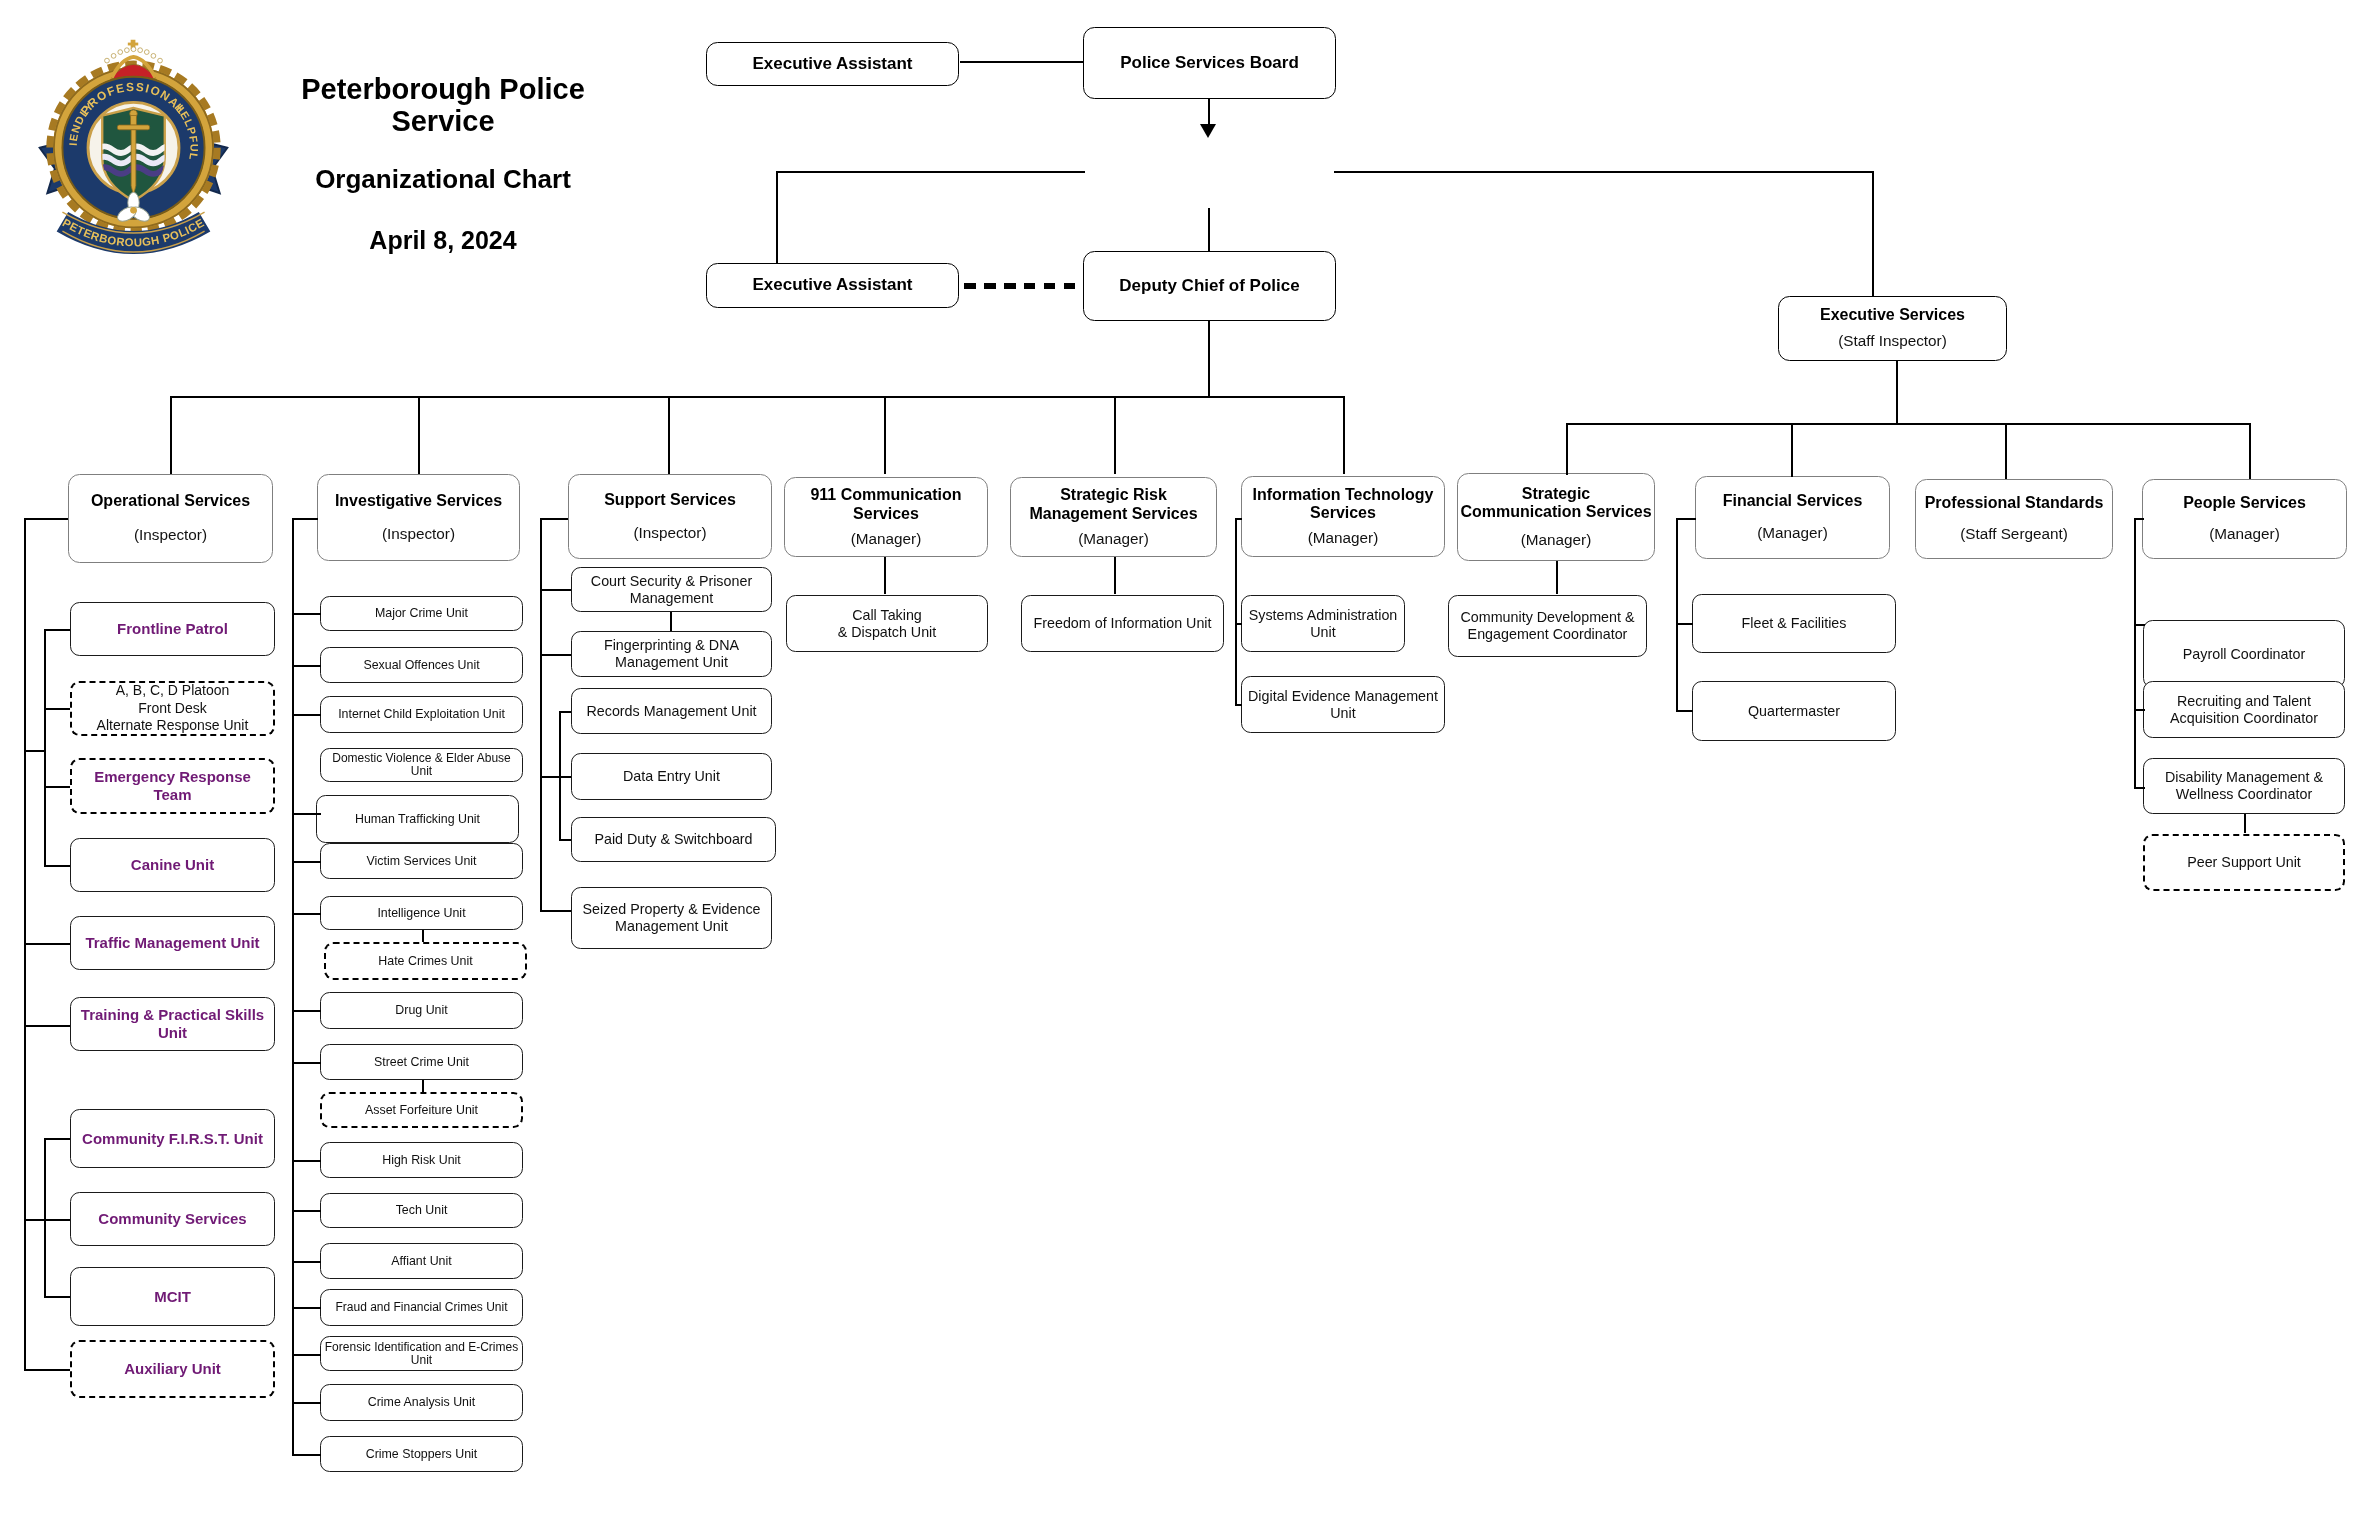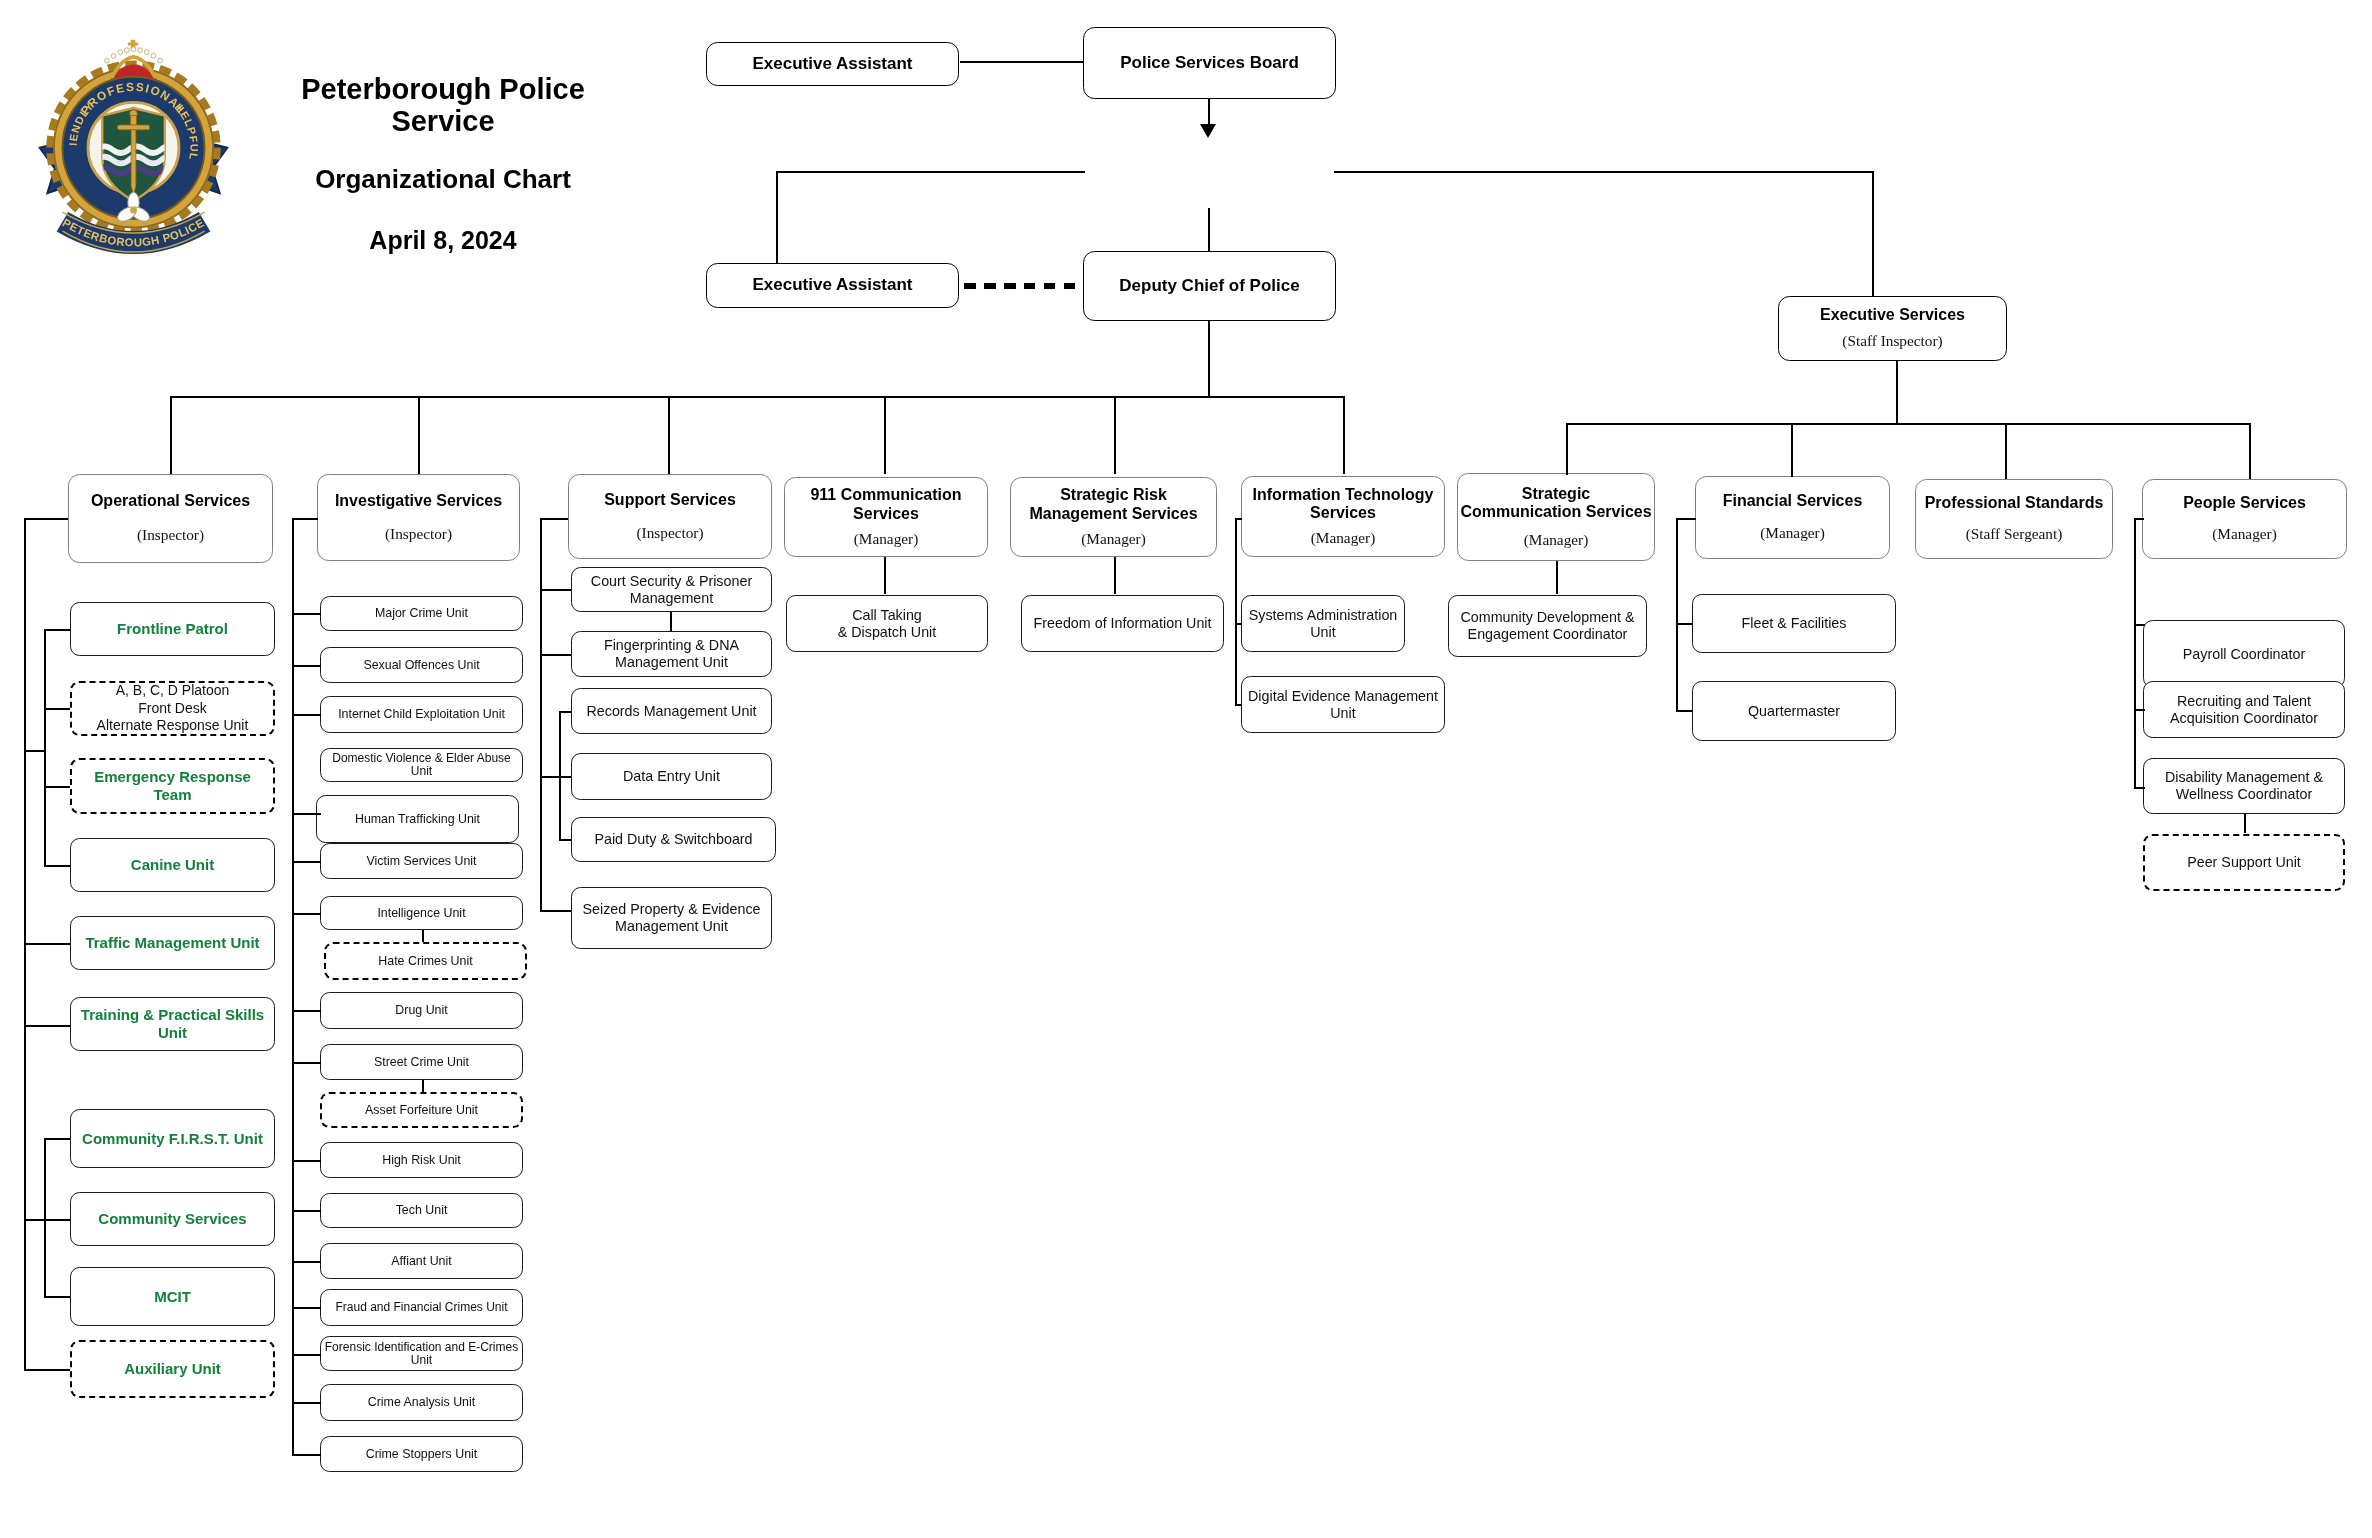--- a/index.html
+++ b/index.html
@@ -5,24 +5,24 @@
   html,body{margin:0;padding:0;background:#ffffff;}
   #page{position:relative;width:2373px;height:1539px;background:#ffffff;overflow:hidden;
         font-family:"Liberation Sans",sans-serif;}
   .box{position:absolute;box-sizing:border-box;background:#fff;border:1.9px solid #000;
        border-radius:11.5px;display:flex;flex-direction:column;align-items:center;
        justify-content:center;text-align:center;white-space:pre-line;color:#000;
        padding:1.9px;line-height:1.18;}
   .toplevel{font-weight:bold;font-size:17px;}
   .dept{border-color:#7f7f7f;justify-content:space-evenly;}
   .dept .dtitle{font-weight:bold;font-size:16px;line-height:1.15;}
-  .dept .drank{font-size:15.3px;color:#111;font-family:Liberation Serif, serif;}
+  .dept .drank{font-size:15.3px;color:#111;}
   .exec{border-color:#000;}
   .unit{border:1.9px solid #1a1a1a;border-radius:9.6px;font-size:14.3px;color:#101010;}
-  .unit.strong{font-weight:bold;font-size:15px;color:#15803d;}
+  .unit.strong{font-weight:bold;font-size:15px;color:#701a75;}
   .unit.inv{font-size:12.4px;}
   .unit.tight{font-size:12px;line-height:1.08;}
   .unit.opreg{font-size:14px;line-height:1.25;}
   .dashed{border:2.9px dashed #000;}
   .line{position:absolute;background:#000;}
   .dashline{position:absolute;height:5.7px;
      background:repeating-linear-gradient(90deg,#000 0 11.5px,transparent 11.5px 20px);}
   .arrowhead{position:absolute;width:0;height:0;border-left:8.6px solid transparent;
      border-right:8.6px solid transparent;border-top:14.3px solid #000;}
   #titleblock{position:absolute;left:290px;top:73px;width:306px;text-align:center;

